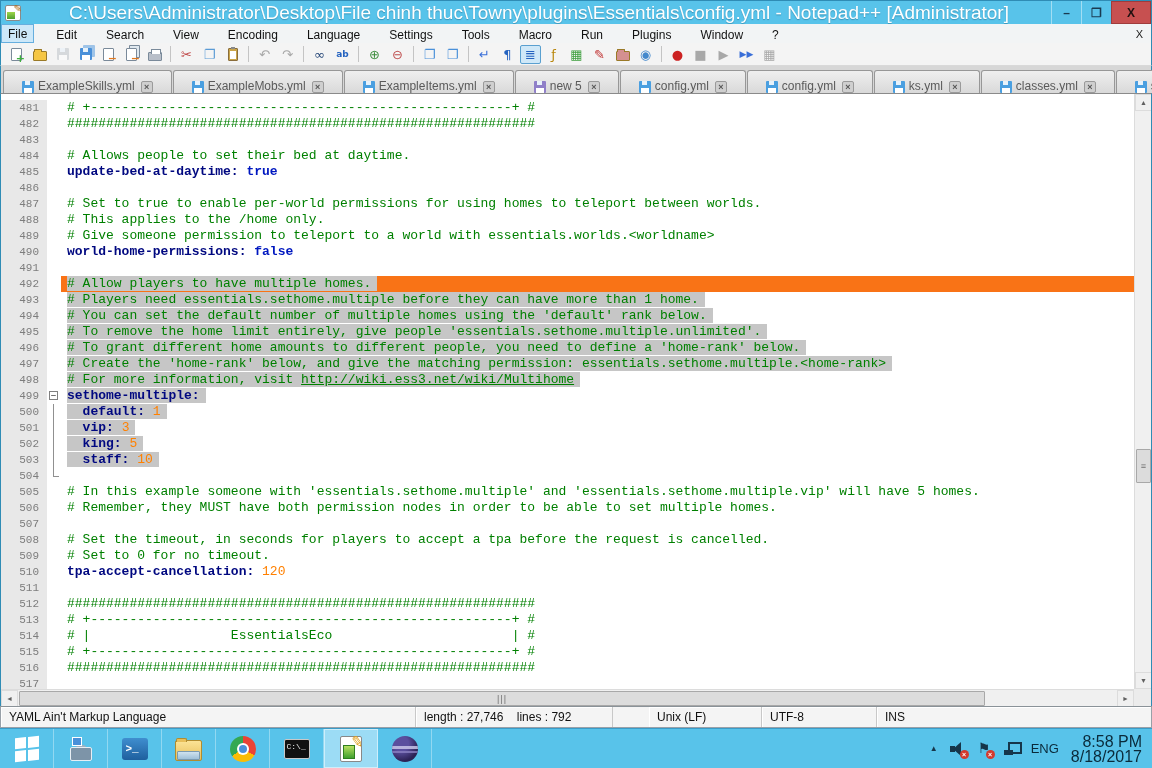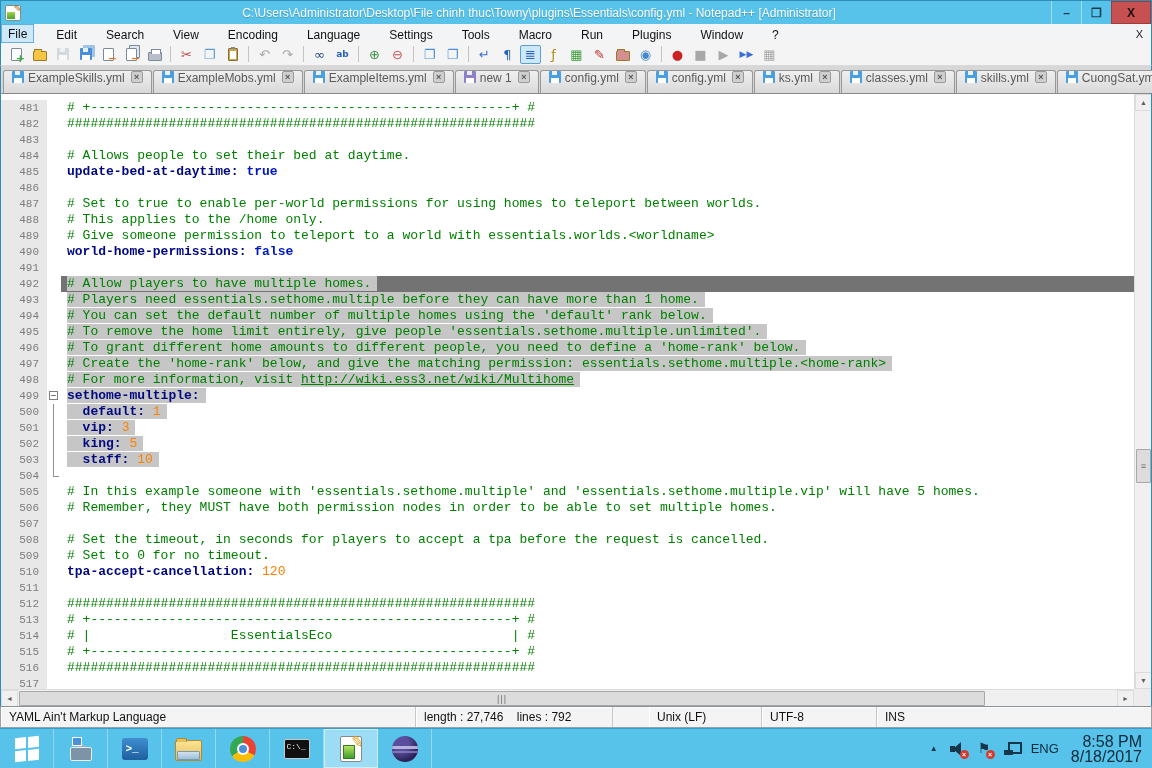--- a/index.html
+++ b/index.html
@@ -5,21 +5,21 @@
   * { margin:0; padding:0; box-sizing:border-box; }
   html,body { width:1152px; height:768px; overflow:hidden; background:#000; }
   body { font-family:"Liberation Sans", sans-serif; }
   .screen { width:1152px; height:768px; display:flex; flex-direction:column; position:relative; }
 
   
   .titlebar { height:24px; background:#58c3ea; display:flex; align-items:center; border:1px solid #2f8cb5; border-bottom:none; }
   .np-appicon { width:16px; height:16px; margin:0 6px 0 4px; background:#fff; border:1px solid #8a8a8a; border-radius:2px; position:relative; flex:0 0 auto; }
   .np-appicon::before { content:""; position:absolute; left:1px; bottom:1px; width:8px; height:7px; background:linear-gradient(#9fd64a,#4f9f2f); }
   .np-appicon::after { content:"✎"; position:absolute; right:-2px; top:-3px; font-size:10px; color:#b07020; }
-  .title-text { flex:1; text-align:center; color:#fff; font-size:12px; white-space:nowrap; overflow:hidden; text-shadow:0 1px 1px rgba(0,60,90,.35); }
+  .title-text { flex:1; text-align:center; color:#fff; font-size:19px; white-space:nowrap; overflow:hidden; text-shadow:0 1px 1px rgba(0,60,90,.35); }
   .winbtns { display:flex; height:100%; align-items:stretch; }
   .winbtn { width:30px; display:flex; align-items:center; justify-content:center; font-size:12px; font-weight:bold; color:#1a3a50; border-left:1px solid rgba(255,255,255,.45); cursor:default; }
   .winbtn.close { width:40px; background:#c75050; color:#201010; border:1px solid #a03c3c; }
 
   
   .menubar { height:19px; background:#f2f4f5; display:flex; align-items:stretch; font-size:12px; color:#111; border-left:1px solid #2f8cb5; border-right:1px solid #2f8cb5; }
   .menu-item { padding:2px 7px 0 22px; display:flex; align-items:center; }
   .menu-item.active { background:#cde8f9; border:1px solid #66aede; padding:1px 6px 0 6px; }
   .menubar .menu-x { margin-left:auto; padding:0 8px; display:flex; align-items:center; font-size:11px; color:#222; }
 
@@ -41,38 +41,38 @@
   .ic-floppy::after { content:""; position:absolute; left:3px; top:0; width:5px; height:4px; background:#e8f2fa; }
   .ic-floppy.double { box-shadow:3px -3px 0 0 #9fc4e8; }
   .ic-clip { width:10px; height:13px; background:#caa54a; border:1px solid #8a6d3b; border-radius:1px; position:relative; }
   .ic-clip::before { content:""; position:absolute; left:1px; top:2px; width:6px; height:8px; background:#fff; }
   .ic-clip::after { content:""; position:absolute; left:2px; top:-2px; width:4px; height:2px; background:#8a8a8a; }
   .ic-printer { width:14px; height:9px; background:#b9bfc9; border:1px solid #7a8a9a; border-radius:1px; position:relative; margin-top:4px; }
   .ic-printer::before { content:""; position:absolute; left:2px; top:-4px; width:8px; height:4px; background:#fff; border:1px solid #7a8a9a; border-bottom:none; }
 
   
   .tabbar { height:28px; background:#d7d7d7; display:flex; align-items:flex-end; padding-left:2px; border-left:1px solid #2f8cb5; border-right:1px solid #2f8cb5; border-bottom:1px solid #8a8a8a; }
-  .tab { height:23px; display:flex; align-items:flex-start; gap:4px; padding:0 8px; background:linear-gradient(#efefef,#d9d9d9); border:1px solid #979797; border-bottom:none; border-radius:3px 3px 0 0; margin-right:1px; font-size:12px; color:#5a5a5a; white-space:nowrap; }
+  .tab { height:23px; display:flex; align-items:flex-end; gap:4px; padding:0 18px; background:linear-gradient(#efefef,#d9d9d9); border:1px solid #979797; border-bottom:none; border-radius:3px 3px 0 0; margin-right:1px; font-size:12px; color:#5a5a5a; white-space:nowrap; }
   .tab.active { height:27px; background:#fff; color:#000; position:relative; z-index:2; }
   .tab-floppy { width:12px; height:12px; border-radius:1px; position:relative; flex:0 0 auto; }
   .tab-floppy::before { content:""; position:absolute; left:2px; bottom:0; width:8px; height:5px; background:#fff; }
   .tab-floppy::after { content:""; position:absolute; left:3px; top:0; width:5px; height:4px; background:#e8f2fa; }
   .tab-x { width:12px; height:12px; margin-left:2px; display:flex; align-items:center; justify-content:center; font-size:9px; font-weight:bold; color:#555; background:#cfcfcf; border:1px solid #9a9a9a; border-radius:2px; flex:0 0 auto; }
 
   
   .editor { flex:1; position:relative; background:#fff; border-left:1px solid #2f8cb5; border-right:1px solid #2f8cb5; overflow:hidden; }
   .code-area { position:absolute; left:0; top:0; right:17px; bottom:17px; overflow:hidden; padding-top:6px; }
   .ed-row { display:flex; height:16px; }
   .ed-gut { width:46px; flex:0 0 auto; background:#e8e8e8; color:#7d7d7d; font-family:"Liberation Mono", monospace; font-size:11px; line-height:16px; text-align:right; padding-right:8px; }
   .ed-fold { width:14px; flex:0 0 auto; background:#fff; position:relative; }
   .foldbox { position:absolute; left:2px; top:3px; width:9px; height:9px; border:1px solid #808080; background:#fff; font-size:9px; line-height:7px; text-align:center; color:#404040; font-family:"DejaVu Sans Mono", monospace; }
   .foldline { position:absolute; left:6px; top:0; width:1px; height:16px; background:#909090; }
   .foldend { position:absolute; left:6px; top:0; width:6px; height:9px; border-left:1px solid #909090; border-bottom:1px solid #909090; }
   .ed-cont { flex:1; font-family:"Liberation Mono", monospace; font-size:13px; line-height:16px; white-space:pre; padding-left:6px; color:#000; }
-  .ed-cont.cur { background:#737373; }
+  .ed-cont.cur { background:#f97316; }
   .selwrap { background:#c6c6c6; padding-right:6px; }
   .tk-cm { color:#008000; }
   .tk-key { color:#000880; font-weight:bold; }
   .tk-val { color:#0018c0; font-weight:bold; }
   .tk-num { color:#ff8000; }
   .tk-url { color:#008000; text-decoration:underline; }
   .tk-pl { color:#000; }
 
   
   .vscroll { position:absolute; top:0; right:0; width:17px; bottom:17px; background:#f0f0f0; border-left:1px solid #dcdcdc; }
@@ -278,21 +278,21 @@
         <span>ExampleMobs.yml</span>
         <span class="tab-x">×</span>
       </div>
       <div class="tab">
         <span class="tab-floppy" style="background: rgb(74, 159, 224);"></span>
         <span>ExampleItems.yml</span>
         <span class="tab-x">×</span>
       </div>
       <div class="tab">
         <span class="tab-floppy" style="background: rgb(143, 127, 200);"></span>
-        <span>new 1</span>
+        <span>new 5</span>
         <span class="tab-x">×</span>
       </div>
       <div class="tab">
         <span class="tab-floppy" style="background: rgb(74, 159, 224);"></span>
         <span>config.yml</span>
         <span class="tab-x">×</span>
       </div>
       <div class="tab">
         <span class="tab-floppy" style="background: rgb(74, 159, 224);"></span>
         <span>config.yml</span>

